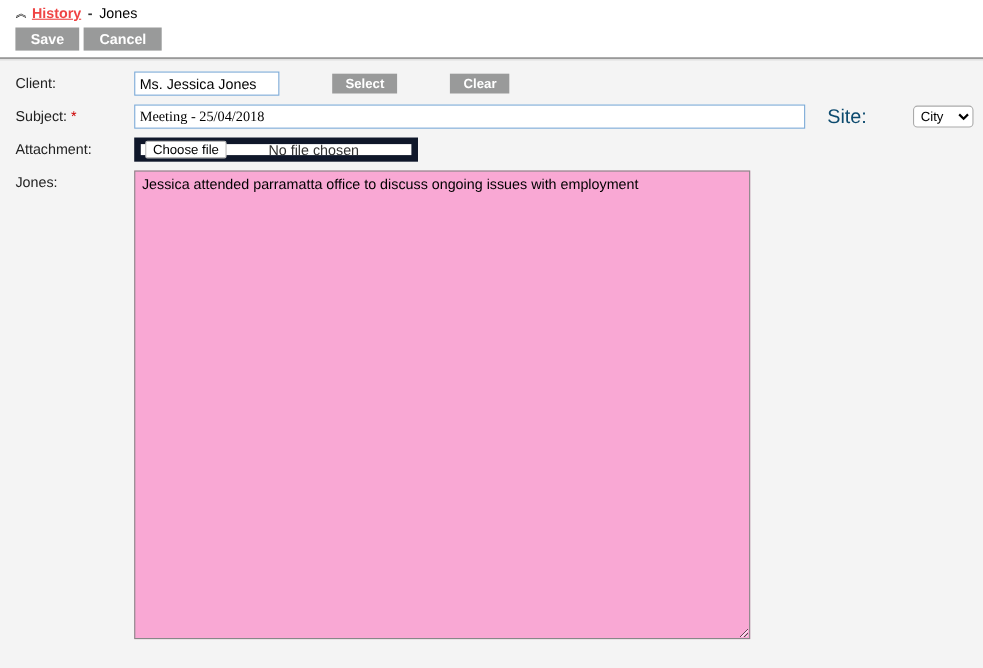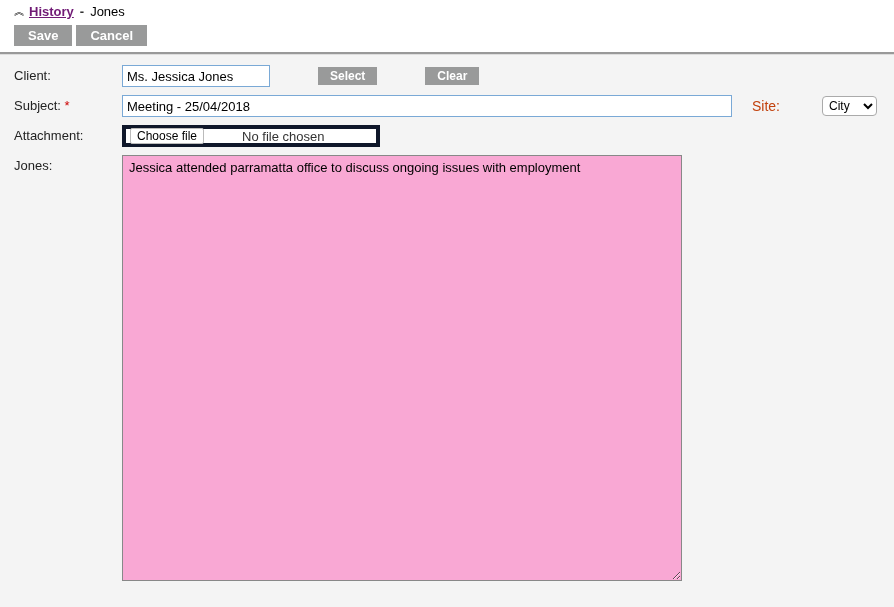--- a/index.html
+++ b/index.html
@@ -11,21 +11,21 @@
     }
     .breadcrumb {
       padding: 4px 8px 2px 14px;
       font-size: 13px;
       display: flex;
       align-items: center;
       gap: 2px;
     }
     .breadcrumb .history-link {
       font-weight: bold;
-      color: #701a75;
+      color: #ef4444;
     }
     .breadcrumb .dash { padding: 0 4px; font-weight: bold; }
     .breadcrumb .current { color: #000; }
     .collapse-icon {
       font-size: 11px;
       margin-right: 2px;
       color: #000;
     }
     .toolbar {
       padding: 4px 14px 6px 14px;
@@ -77,61 +77,61 @@
       color: #222;
     }
     .required { color: #c00; }
     .field-col {
       display: flex;
       align-items: center;
       gap: 6px;
       flex: 1;
     }
     .client-input {
-      width: 148px;
+      width: 132px;
       height: 22px;
       border: 1px solid #7aa9d6;
       padding: 2px 4px;
       font-size: 13px;
       font-family: inherit;
       background: #fff;
     }
     .subject-input {
       width: 610px;
       height: 22px;
       border: 1px solid #7aa9d6;
       padding: 2px 4px;
       font-size: 13px;
-      font-family: Liberation Sans, sans-serif;
+      font-family: Liberation Serif, serif;
       background: #fff;
     }
     .site-group {
       margin-left: 14px;
       display: flex;
       align-items: center;
       gap: 42px;
     }
     .site-label {
-      font-size: 14px;
-      color: #c2410c;
+      font-size: 18px;
+      color: #0c4a6e;
     }
     .site-select {
       background: #fff;
       border: 1px solid #aaa;
       border-radius: 4px;
       font-size: 12px;
       padding: 1px 2px;
       height: 20px;
       width: 55px;
       font-family: inherit;
     }
     .file-wrapper {
       display: inline-flex;
       align-items: center;
-      border: 4px solid #0f172a;
+      border: 6px solid #0f172a;
       background: #fff;
       height: 22px;
       padding: 0 4px 0 4px;
       width: 258px;
       gap: 6px;
     }
     .choose-file-btn {
       font-size: 12px;
       background: #fff;
       border: 1px solid #bbb;

